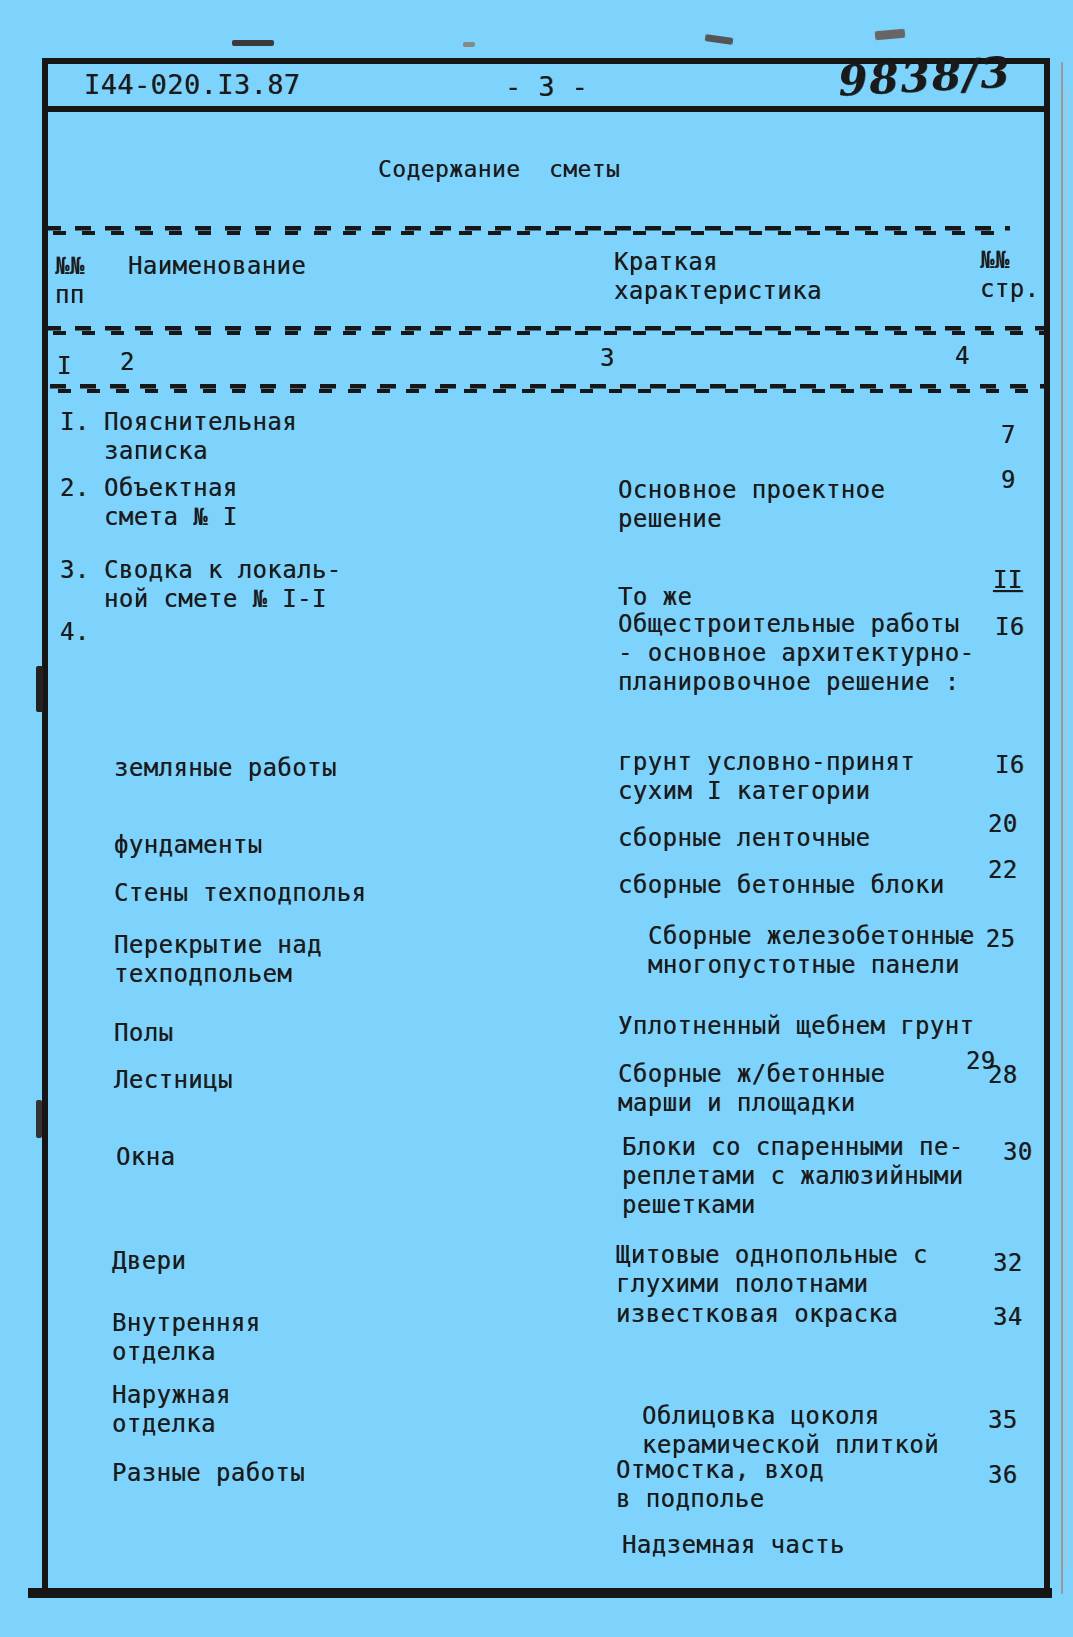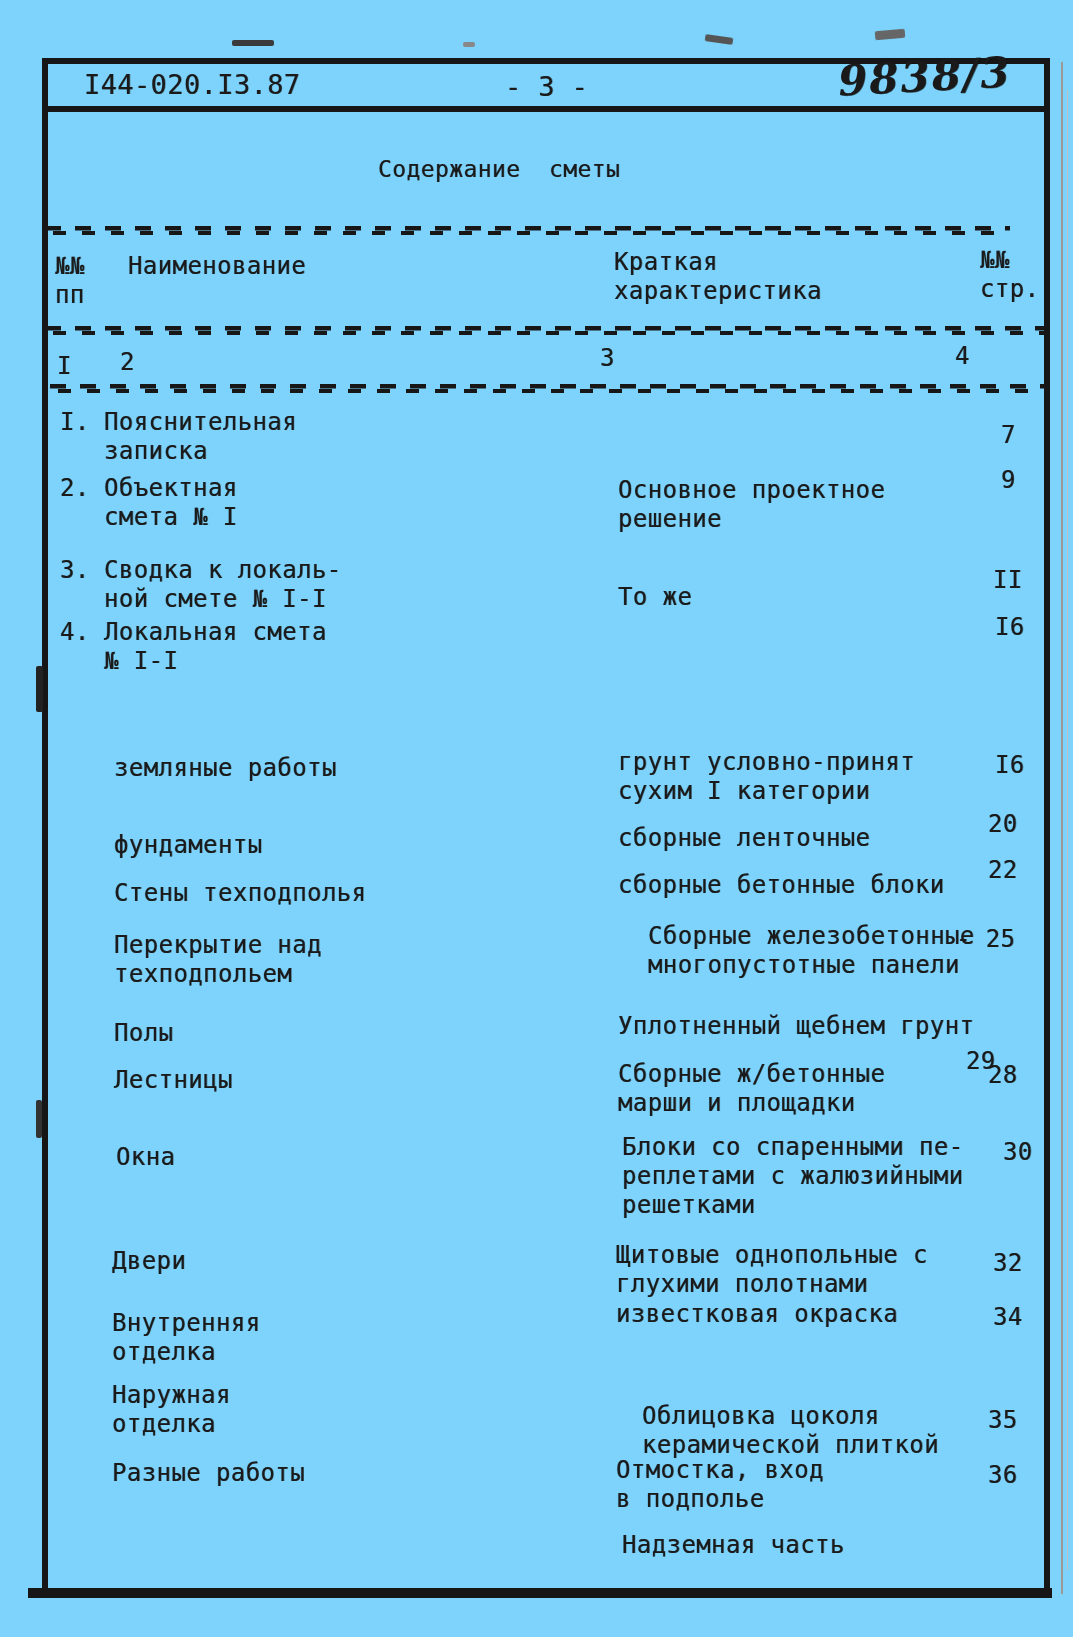--- a/index.html
+++ b/index.html
@@ -83,25 +83,26 @@
   <div class="tw" style="left:104px;top:474px;">Объектная
 смета № I</div>
   <div class="tw" style="left:618px;top:476px;">Основное проектное
 решение</div>
   <div class="tw" style="left:1001px;top:466px;">9</div>
 
   <div class="tw" style="left:60px;top:556px;">3.</div>
   <div class="tw" style="left:104px;top:556px;">Сводка к локаль-
 ной смете № I-I</div>
   <div class="tw" style="left:618px;top:583px;">То же</div>
-  <div class="tw" style="left:993px;top:566px;">II</div>
+  <div class="tw" style="left:993px;top:566px;text-decoration:underline;">II</div>
 
   <div class="tw" style="left:60px;top:618px;">4.</div>
-  <div class="tw" style="left:104px;top:618px;">Локальная смета
-№ I-I</div>
+  <div class="tw" style="left:618px;top:610px;">Общестроительные работы
+- основное архитектурно-
+планировочное решение :</div>
   <div class="tw" style="left:995px;top:613px;">I6</div>
 
   <div class="tw" style="left:114px;top:754px;">земляные работы</div>
   <div class="tw" style="left:618px;top:748px;">грунт условно-принят
 сухим I категории</div>
   <div class="tw" style="left:995px;top:751px;">I6</div>
 
   <div class="tw" style="left:114px;top:831px;">фундаменты</div>
   <div class="tw" style="left:618px;top:824px;">сборные ленточные</div>
   <div class="tw" style="left:988px;top:810px;">20</div>

